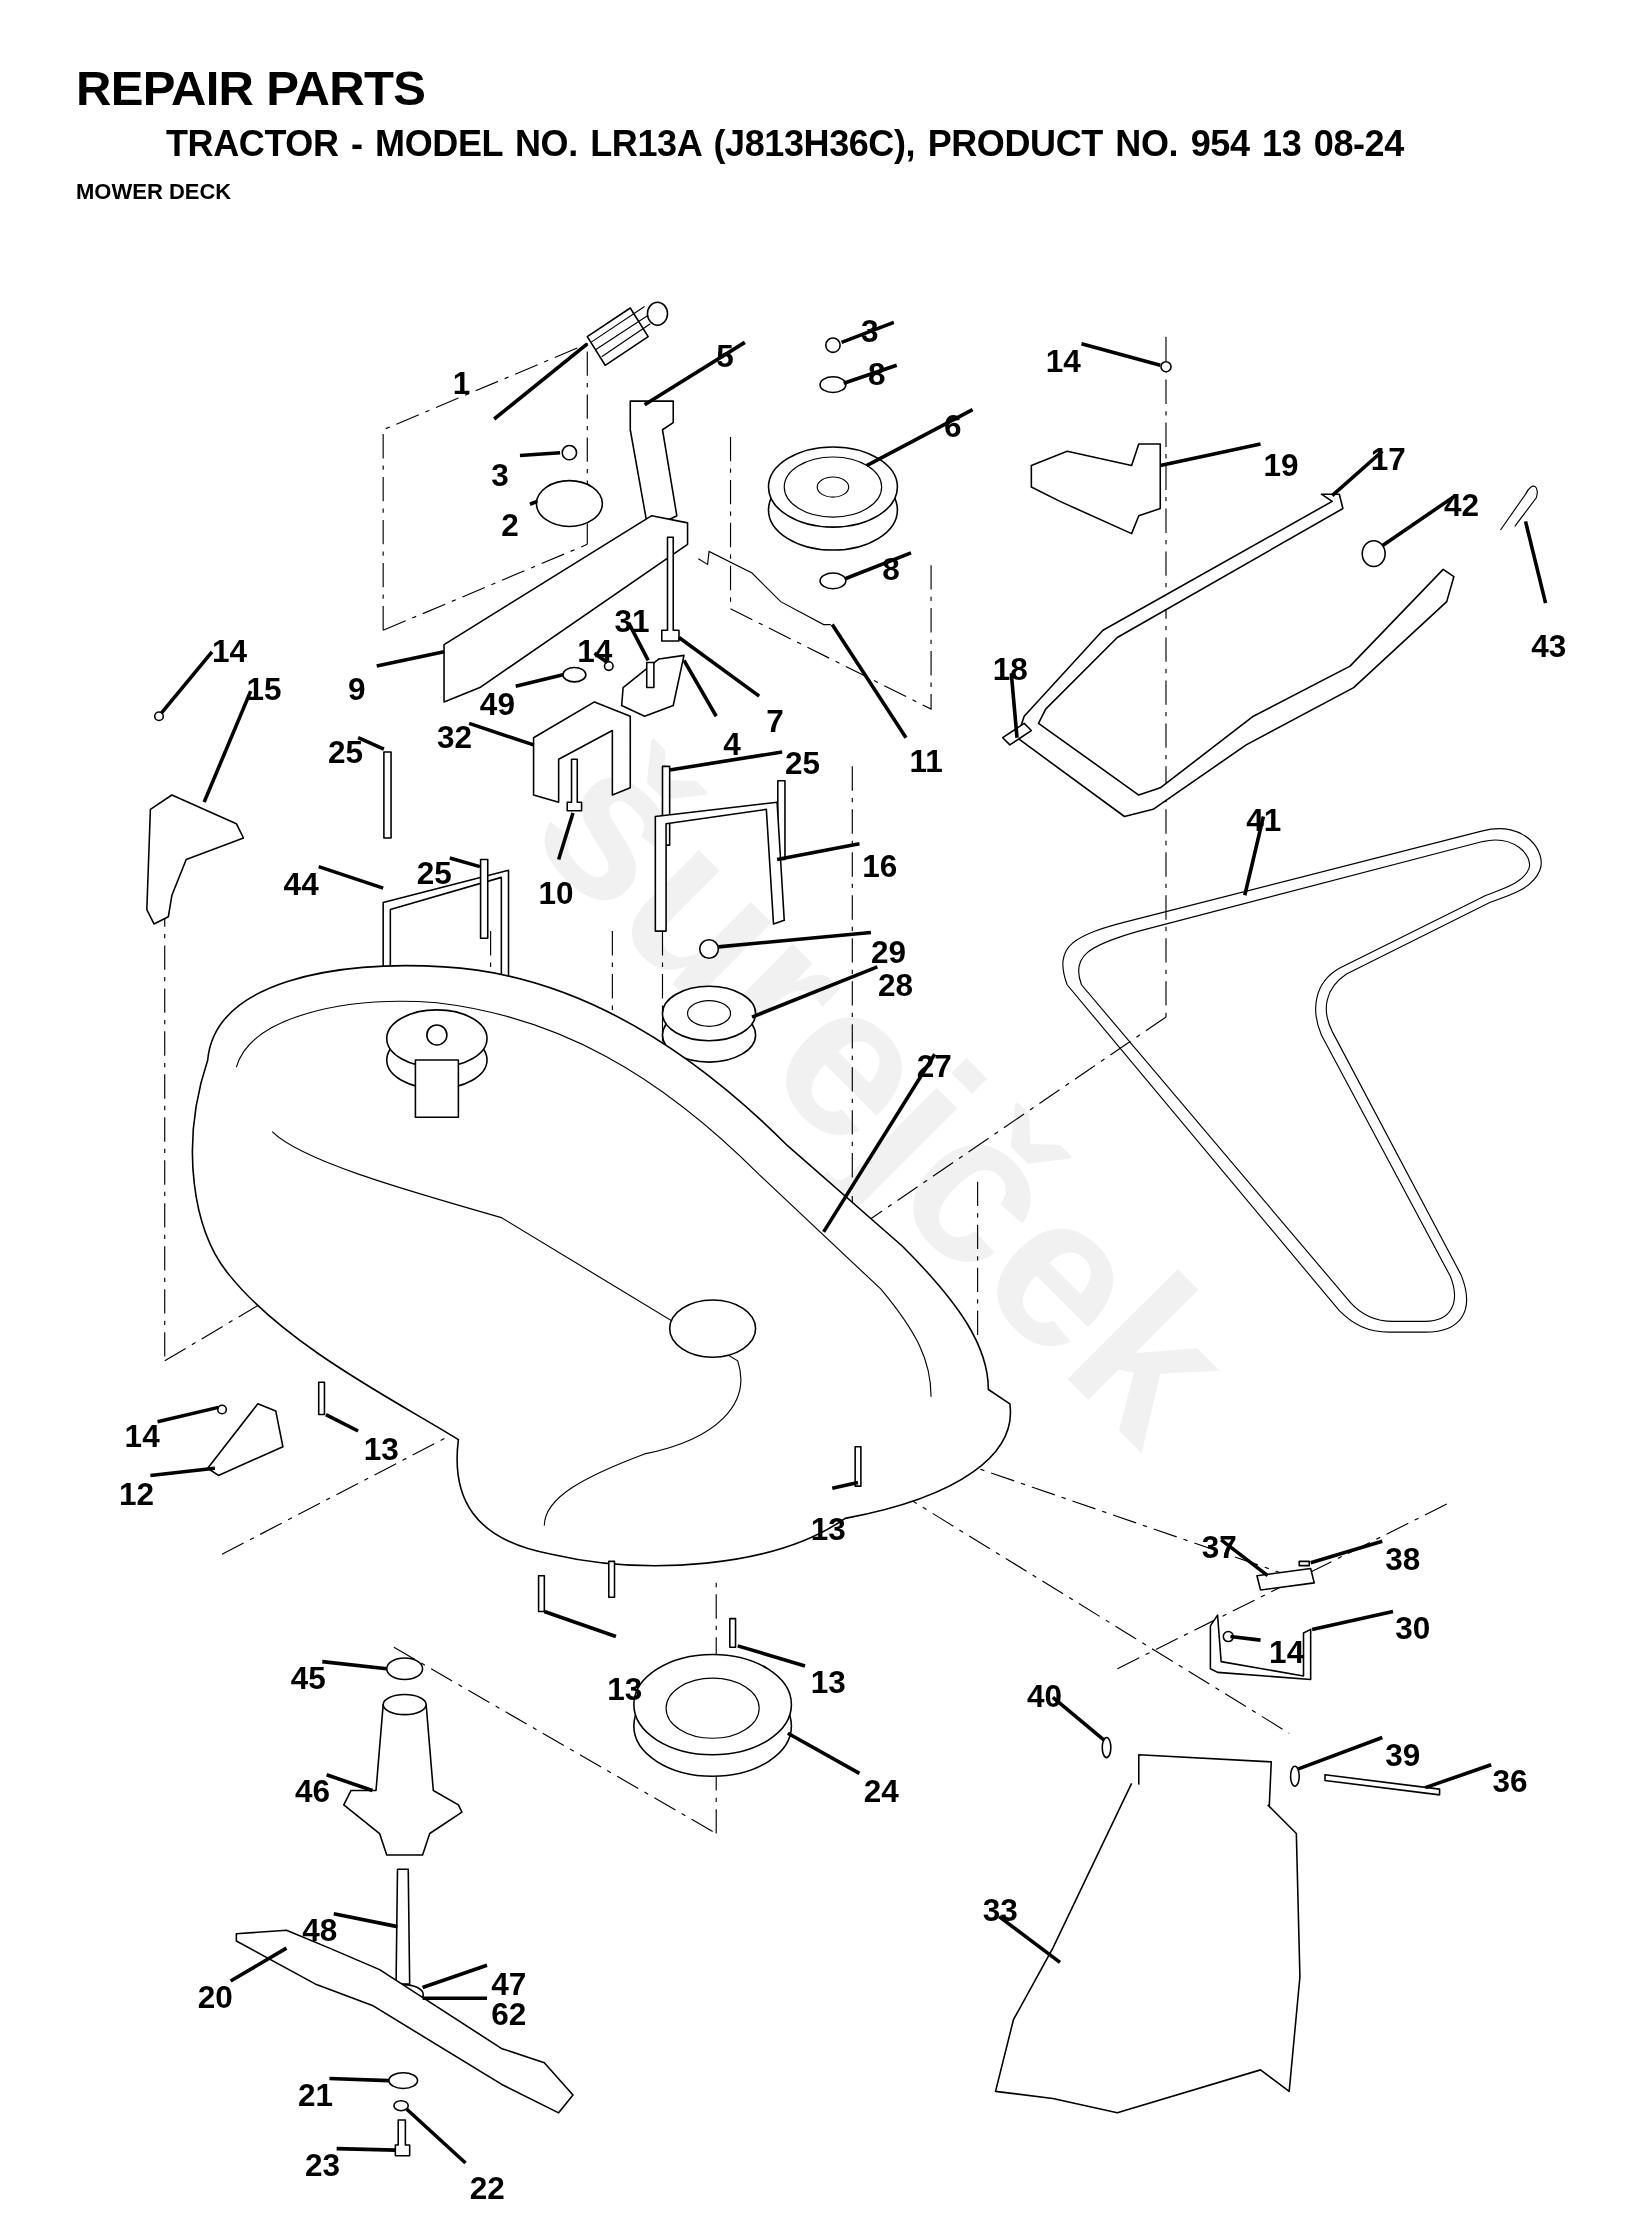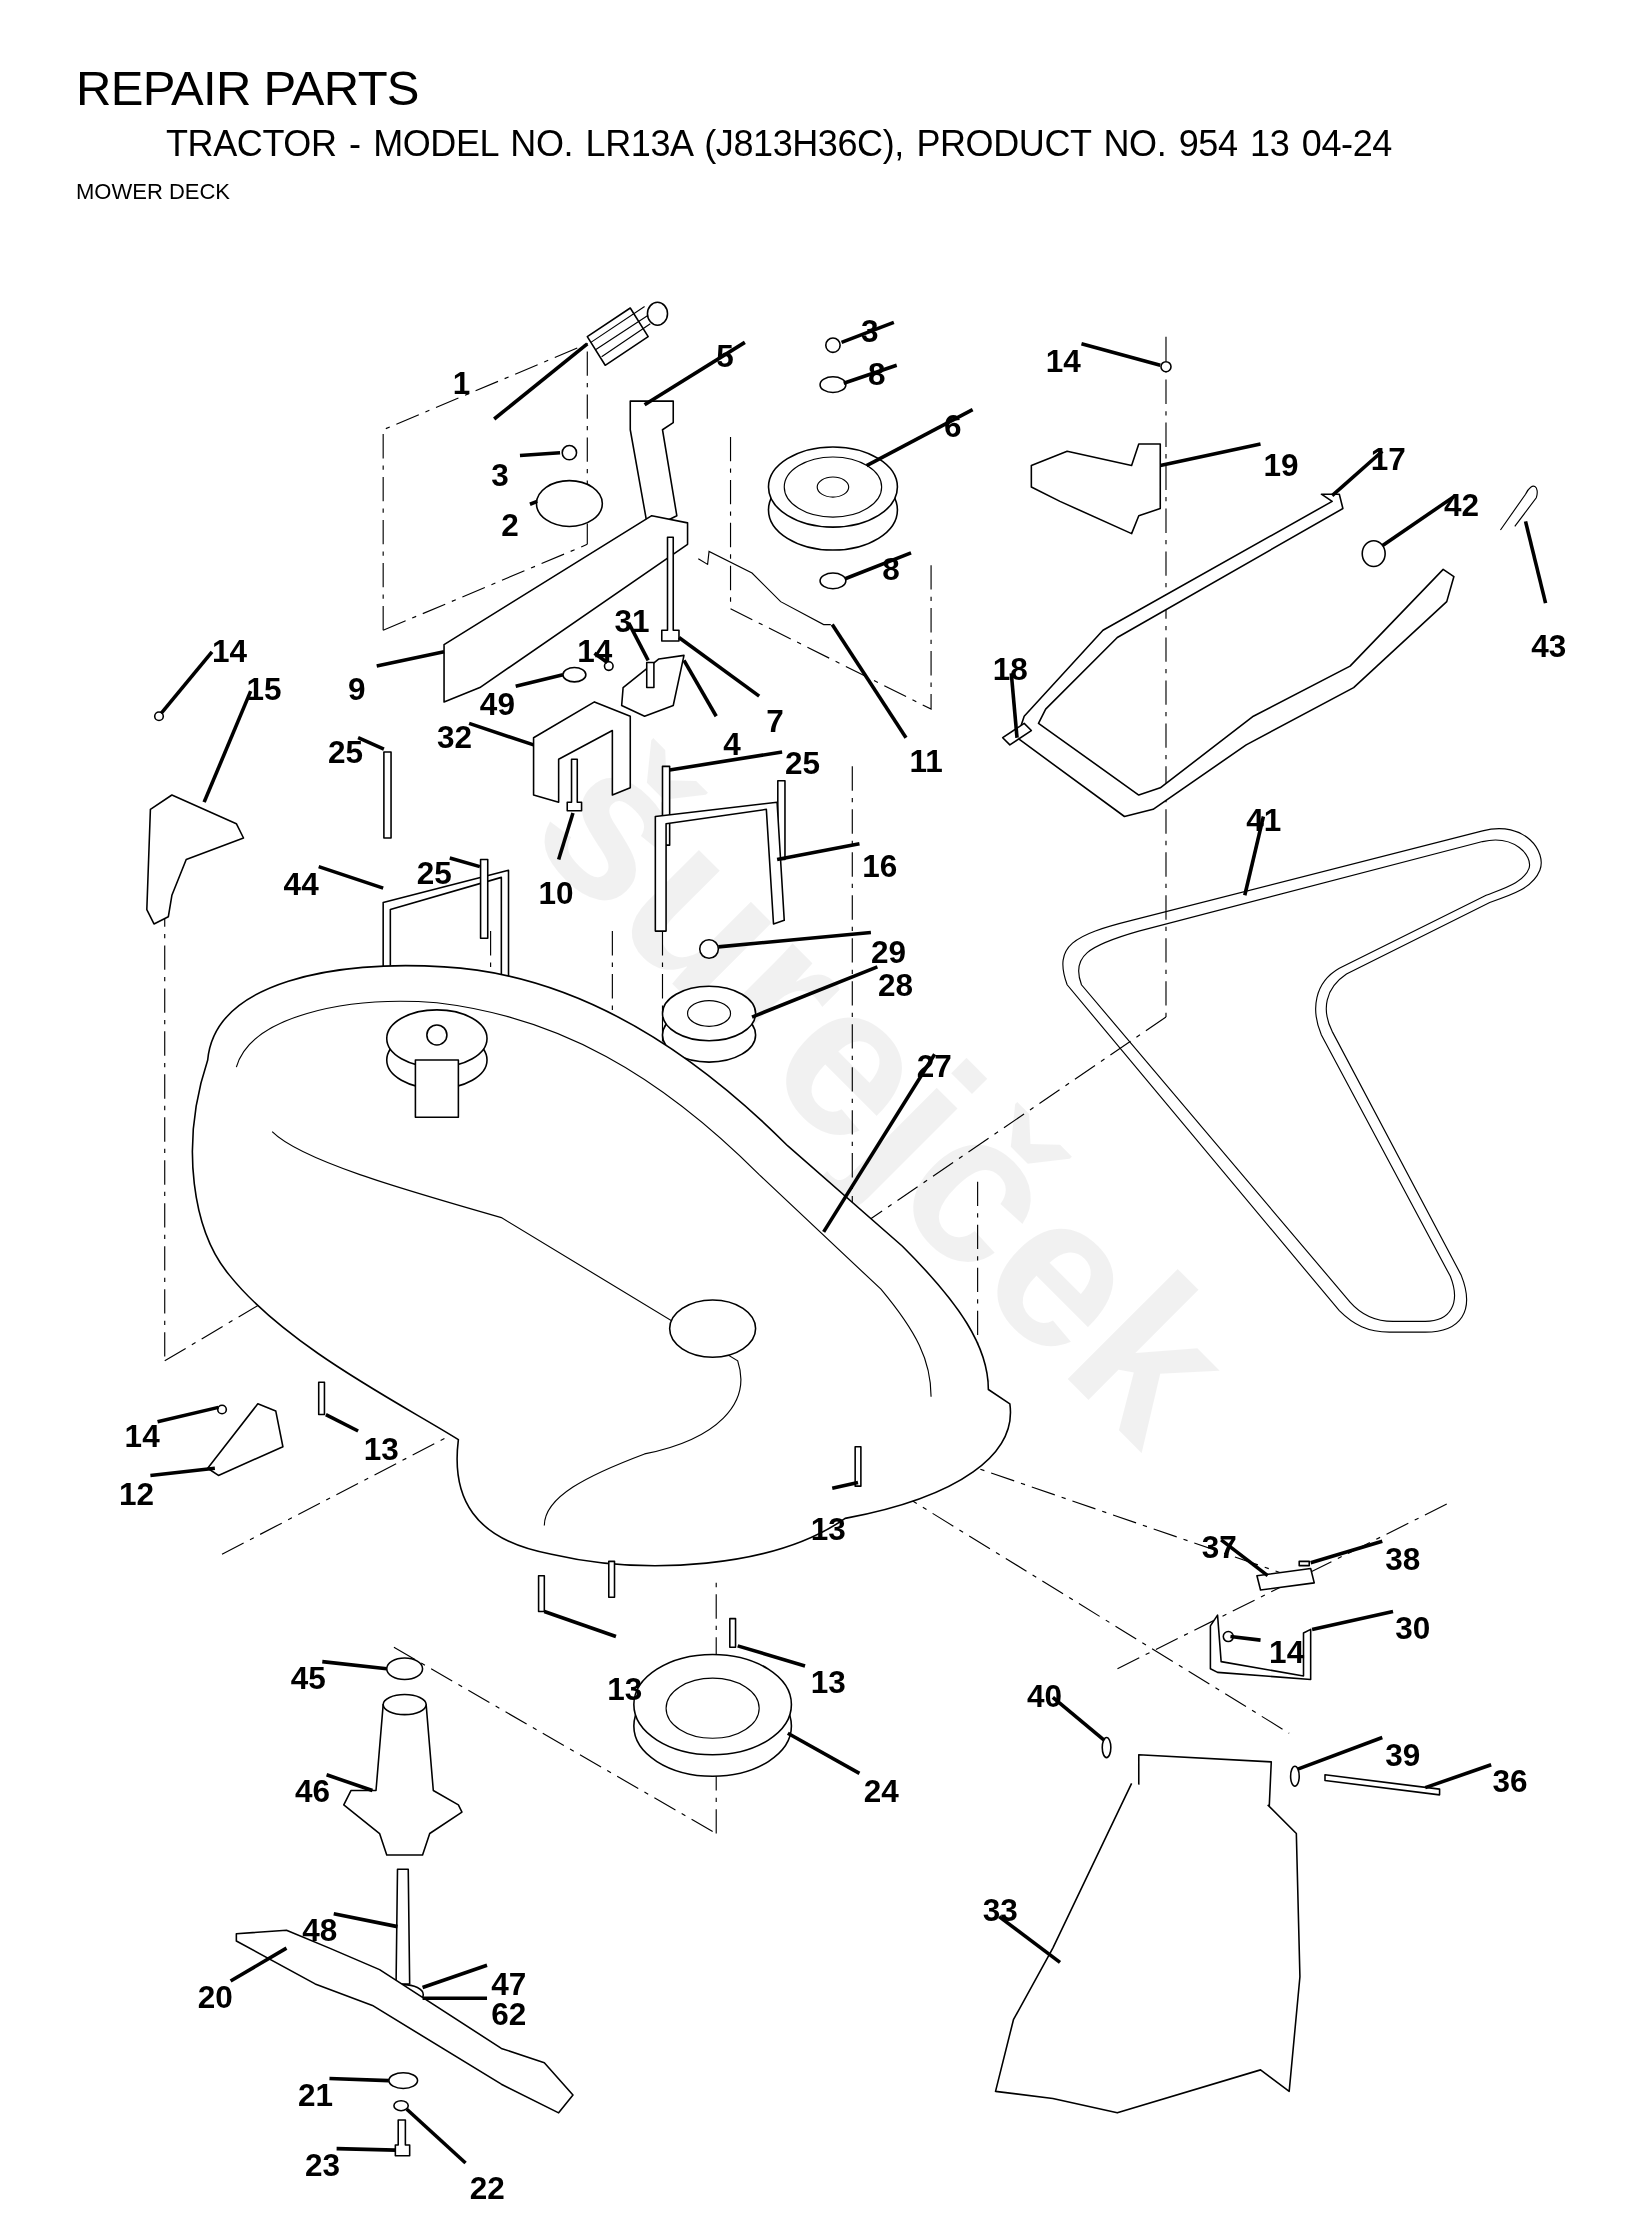--- a/index.html
+++ b/index.html
@@ -1,35 +1,35 @@
 <!DOCTYPE html>
 <html style="font-size:11.5px"><head>
 <meta charset="utf-8">
 <style>
   html, body { margin: 0; padding: 0; background: #ffffff; }
   body { width: 1648px; height: 2216px; position: relative; overflow: hidden;
          font-family: "Liberation Sans", sans-serif; color: #000; }
-  .hdr { position: absolute; font-weight: normal; white-space: nowrap; }
+  .hdr { position: absolute; font-weight: bold; white-space: nowrap; }
   #h-title { left: 76px; top: 60px; font-size: 49px; letter-spacing: -0.7px; }
   #h-sub { left: 166px; top: 123px; font-size: 36px; letter-spacing: -0.4px; word-spacing: 2.9px; }
   #h-sect { left: 76px; top: 179px; font-size: 22px; }
   svg#diagram { position: absolute; left: 0; top: 0; }
   .part { fill: #fff; stroke: #000; stroke-width: 2.2; stroke-linejoin: round; }
   .thin { fill: none; stroke: #000; stroke-width: 1.6; }
   .dash { fill: none; stroke: #000; stroke-width: 1.6; stroke-dasharray: 34 10 6 10; }
   .leader { stroke: #000; stroke-width: 5; fill: none; }
   .lbl { font-family: "Liberation Sans", sans-serif; font-weight: bold; font-size: 44px; fill: #000; }
   .wm { font-family: "Liberation Sans", sans-serif; font-weight: bold; fill: #000; opacity: 0.05; }
   .wm2 { font-family: "Liberation Sans", sans-serif; fill: #000; opacity: 0.06; letter-spacing: 18px; }
 </style>
 </head>
 <body>
 
 <div class="hdr" id="h-title">REPAIR PARTS</div>
-<div class="hdr" id="h-sub">TRACTOR - MODEL NO. LR13A (J813H36C),   PRODUCT NO. 954 13 04-24</div>
+<div class="hdr" id="h-sub">TRACTOR - MODEL NO. LR13A (J813H36C),   PRODUCT NO. 954 13 08-24</div>
 <div class="hdr" id="h-sect">MOWER DECK</div>
 
 <svg id="diagram" width="1648" height="2216" viewBox="0 0 2301 3094">
 
   <g transform="rotate(45 1150 1500)">
     <text class="wm" x="620" y="1560" font-size="300">šurejček</text>
     <text class="wm2" x="1150" y="1700" font-size="90">GARDEN</text>
   </g>
 
   <g>

